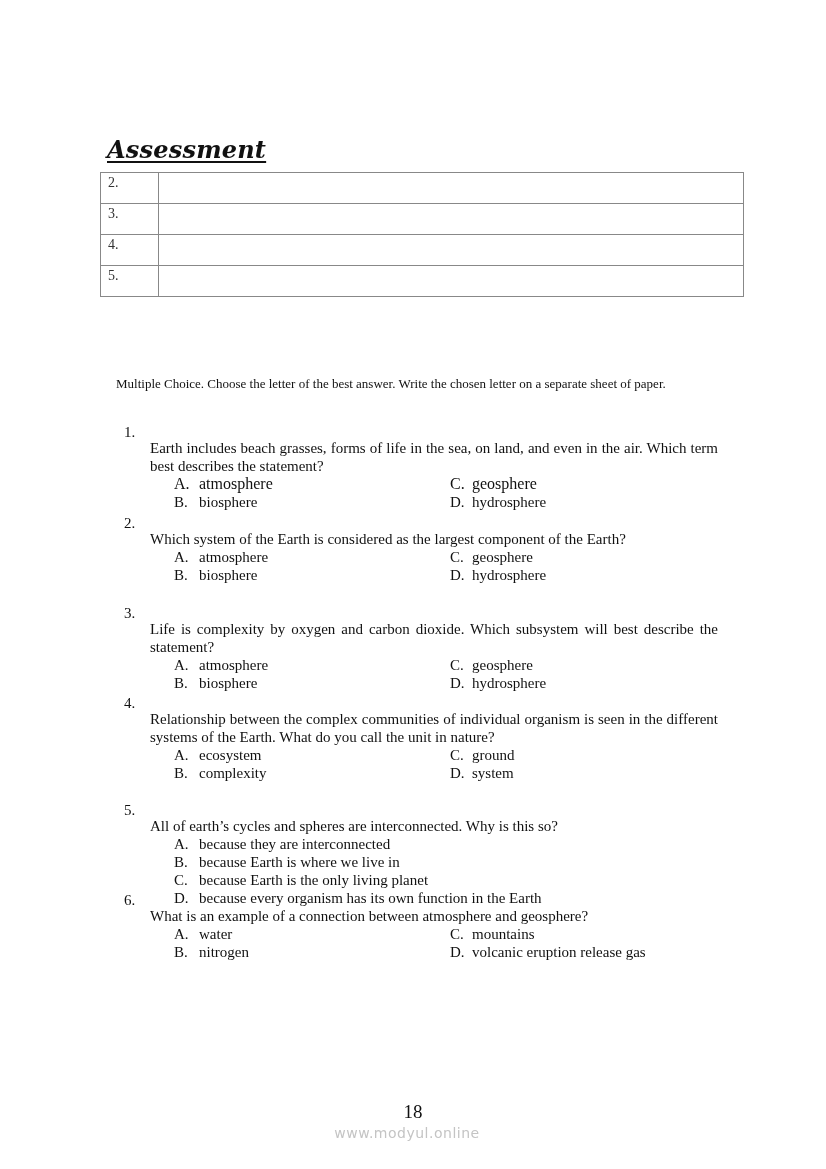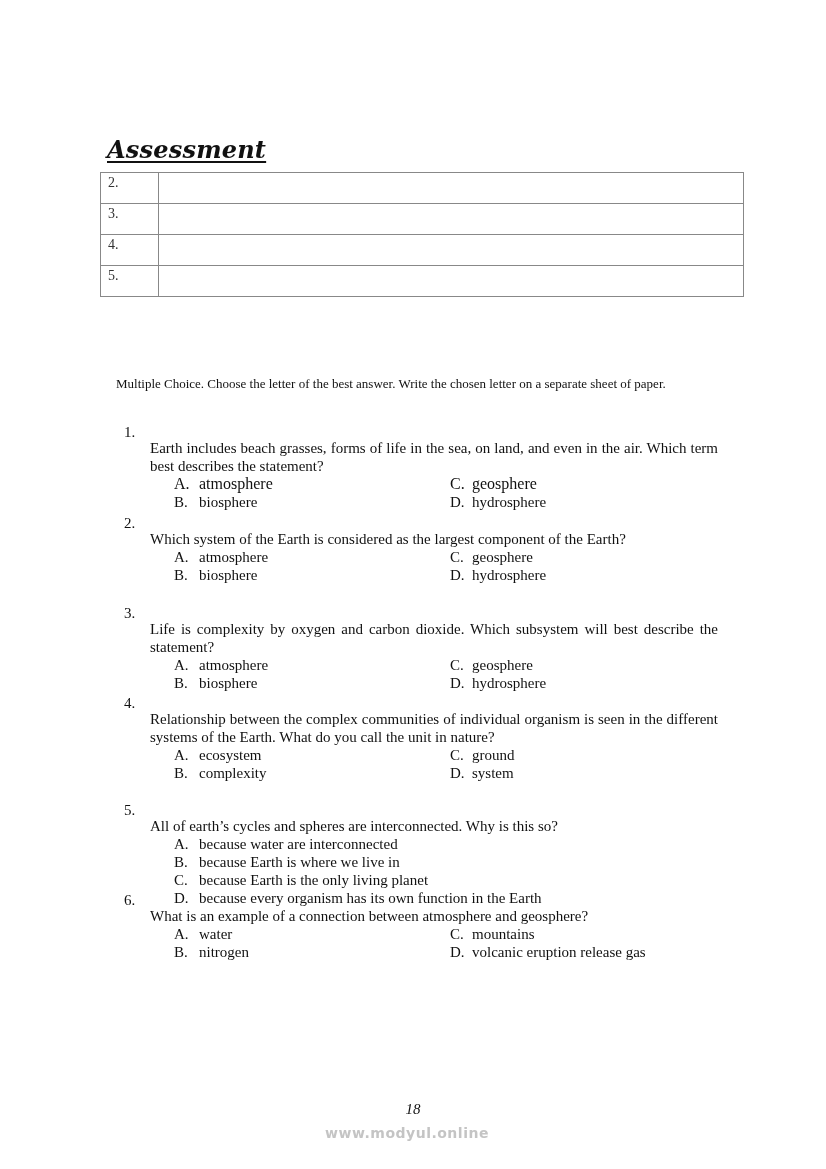--- a/index.html
+++ b/index.html
@@ -14,22 +14,22 @@
   .instr { position:absolute; left:116px; top:374px; width:618px; font-size:13px; line-height:20px;
            text-align:justify; font-family:"Liberation Serif", serif; }
   .q { position:absolute; left:124px; width:594px; font-family:"Liberation Serif", serif; font-size:15px; line-height:18px; }
   .q .stem { display:flex; }
   .q .qn { width:26px; flex:none; }
   .q .qt { flex:1; text-align:justify;margin-top:16px; }
   .opts { margin-left:50px; display:grid; grid-template-columns:276px 1fr; }
   .opts.list { grid-template-columns:1fr; }
   .opt { display:flex; }
   .opt .ol { width:25px; flex:none; }
-  .pagenum { position:absolute; left:0; width:826px; top:1101px; text-align:center; font-family:"Liberation Serif", serif; font-size:15px;font-style:italic; }
-  .wm { position:absolute; left:0; width:814px; top:1125px; text-align:center; font-family:"DejaVu Sans", sans-serif; font-size:14px; color:#c4c4c4; letter-spacing:0.5px;font-weight:bold; }
+  .pagenum { position:absolute; left:0; width:826px; top:1101px; text-align:center; font-family:"Liberation Serif", serif; font-size:19px; }
+  .wm { position:absolute; left:0; width:814px; top:1125px; text-align:center; font-family:"DejaVu Sans", sans-serif; font-size:14px; color:#c4c4c4; letter-spacing:0.5px; }
 </style>
 </head>
 <body>
 
 <div class="title">Assessment</div>
 
 <table class="ans">
   <tbody>
       <tr>
         <td class="num">2.</td>
@@ -153,21 +153,21 @@
 </div>
 
 <div class="q" style="top:801px">
   <div class="stem">
       <span class="qn">5.</span>
       <span class="qt">All of earth’s cycles and spheres are interconnected. Why is this so?</span>
     </div>
   <div class="opts list">
     <div class="opt">
         <span class="ol">A.</span>
-        <span>because water are interconnected</span>
+        <span>because they are interconnected</span>
       </div>
     <div class="opt">
         <span class="ol">B.</span>
         <span>because Earth is where we live in</span>
       </div>
     <div class="opt">
         <span class="ol">C.</span>
         <span>because Earth is the only living planet</span>
       </div>
     <div class="opt">

